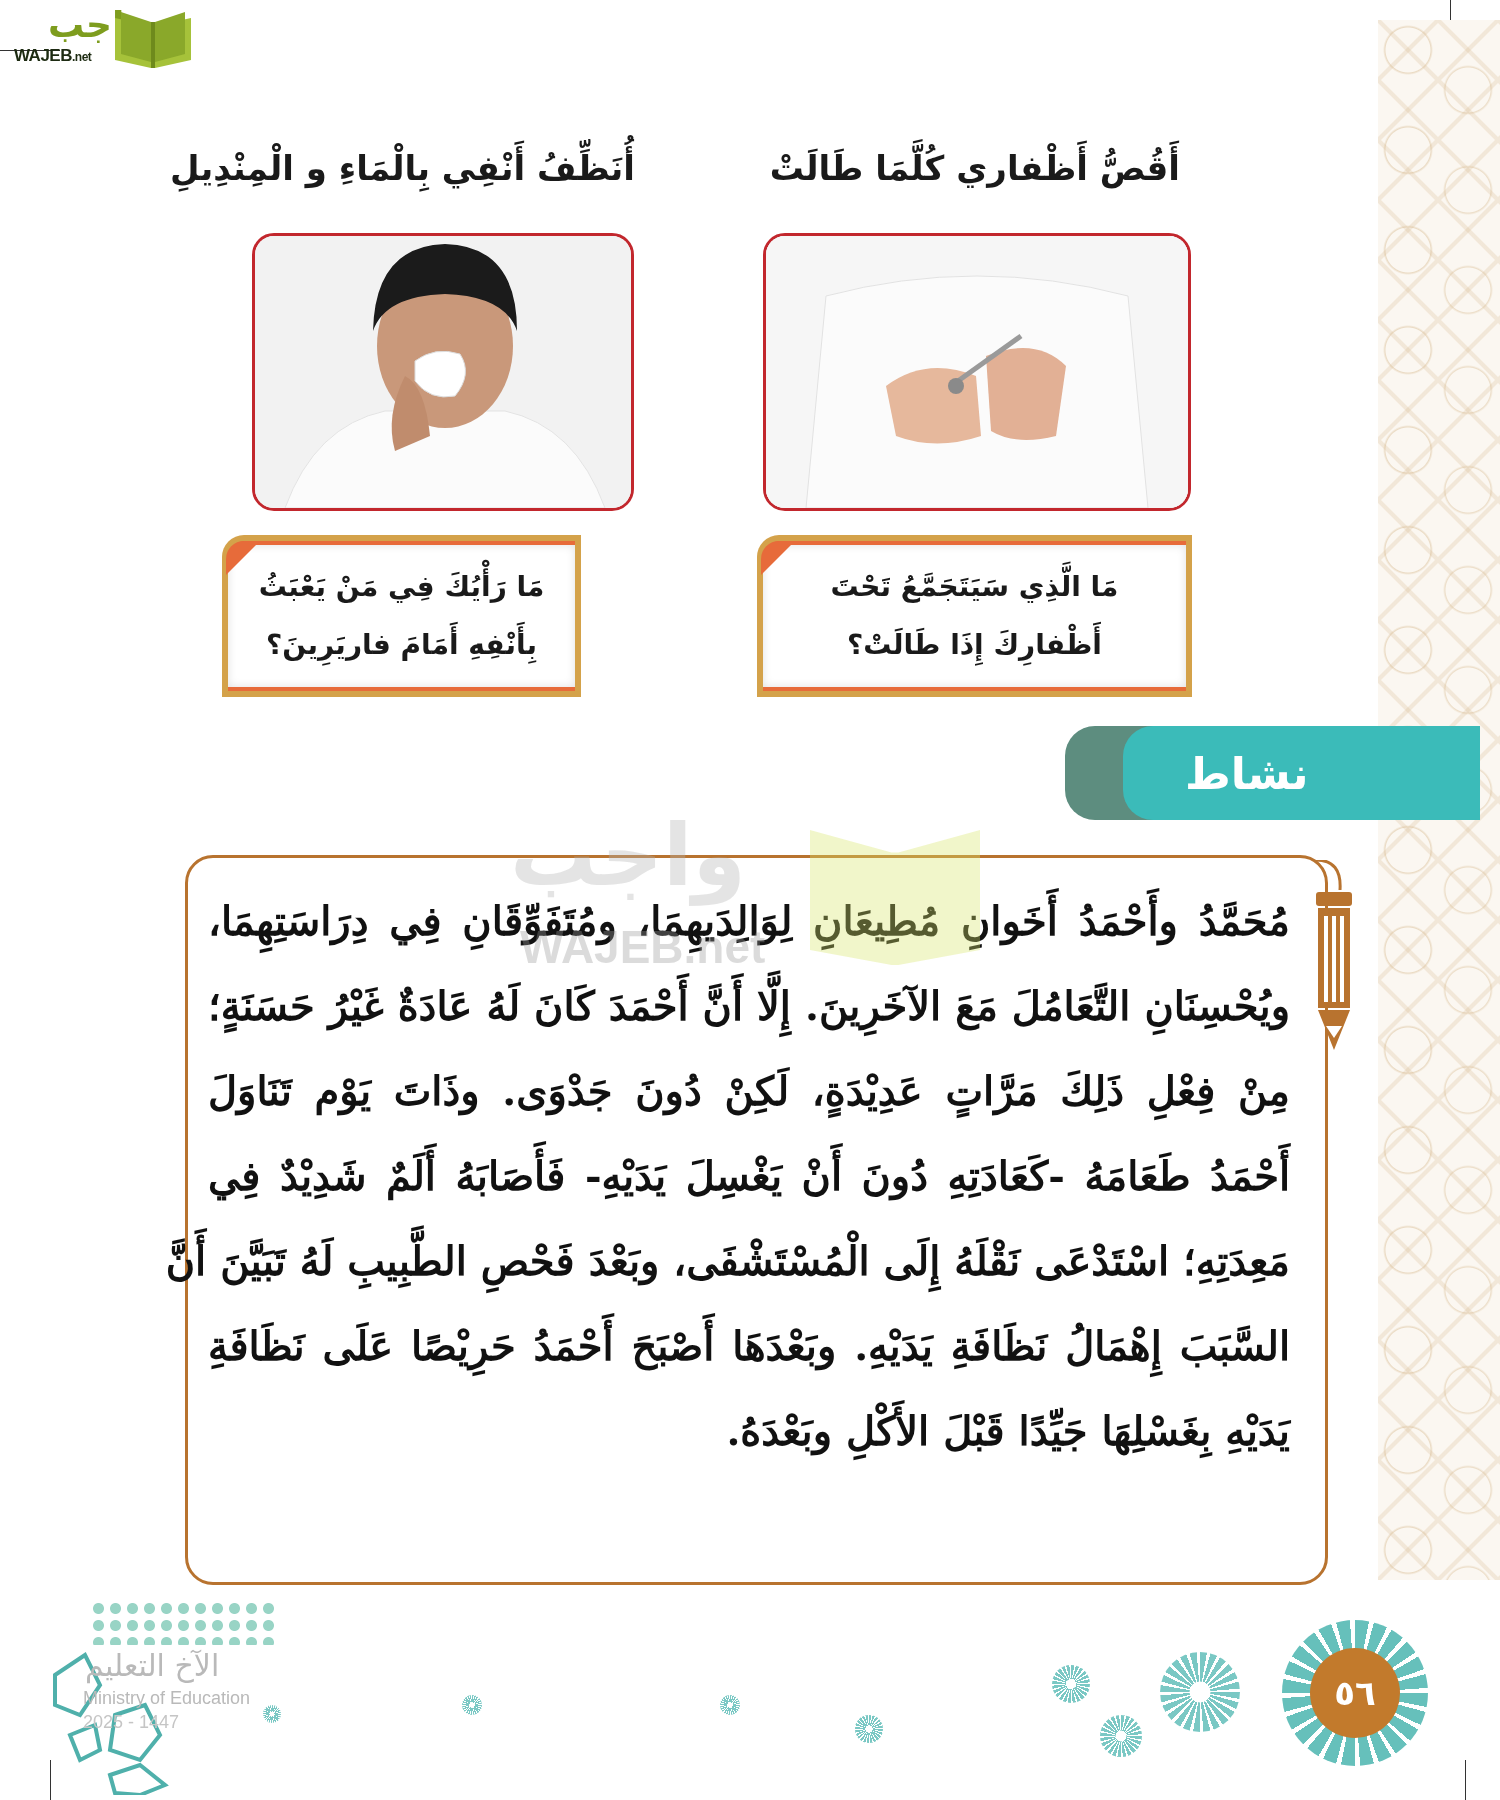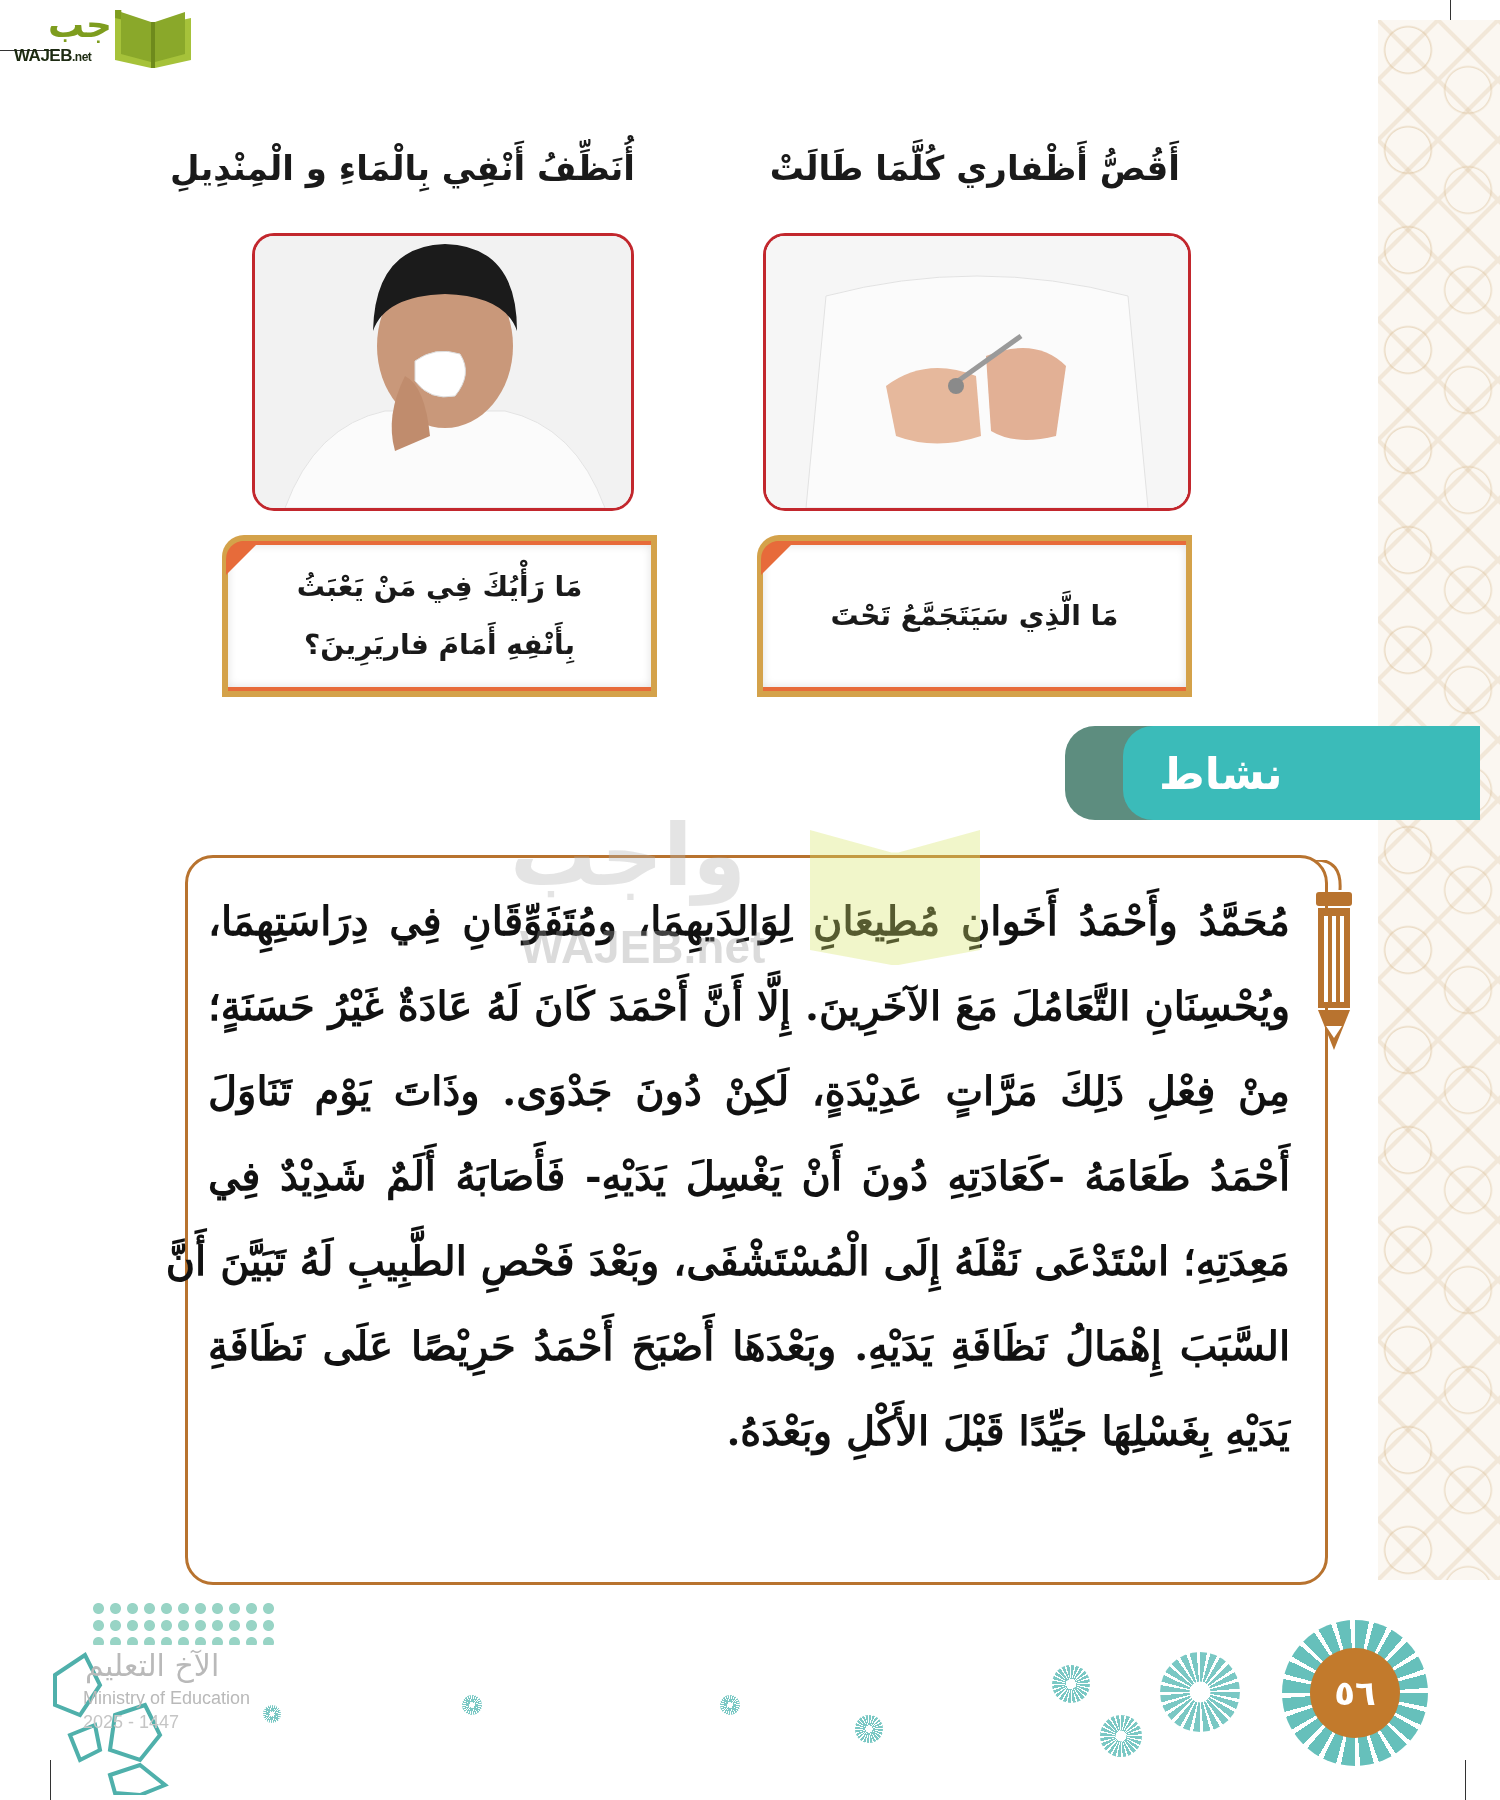--- a/index.html
+++ b/index.html
@@ -77,21 +77,21 @@
 
   
   .banner { left: 1065px; top: 726px; width: 415px; height: 94px; }
   .banner-dark {
     position: absolute; left: 0; top: 0; width: 120px; height: 100%;
     background: #5d8d7f; border-radius: 30px 0 0 30px;
   }
   .banner-main {
     position: absolute; left: 58px; top: 0; right: 0; height: 100%;
     background: #3bbbb9; border-radius: 30px 0 0 30px;
-    display: flex; align-items: center; padding-left: 36px;
+    display: flex; align-items: center; padding-left: 62px;
   }
   .banner-title {
     color: #ffffff; font-size: 44px; font-weight: bold; direction: rtl;
   }
 
   
   .para-box {
     left: 185px; top: 855px; width: 1143px; height: 730px;
     border: 3px solid #b8732f; border-radius: 28px; box-sizing: border-box;
     background: #ffffff;
@@ -185,23 +185,24 @@
     <path d="M118 95 Q120 10 190 8 Q262 10 262 95 Q250 60 190 58 Q130 60 118 95 Z" fill="#1b1b1b"></path>
     <path d="M160 125 Q180 110 205 118 Q218 138 200 160 Q175 165 160 145 Z" fill="#ffffff" stroke="#dcdcdc"></path>
     <path d="M150 140 Q170 150 175 200 L140 215 Q130 180 150 140 Z" fill="#c08c6d"></path>
   </svg>
 </div>
 
 <div class="abs q-box" style="left:757px;top:535px;width:435px;height:162px;">
   <div class="q-inner">
     <span class="q-corner"></span>
     <span class="q-line">مَا الَّذِي سَيَتَجَمَّعُ تَحْتَ</span>
-  </div>
-</div>
-<div class="abs q-box" style="left:222px;top:535px;width:435px;height:162px;">
+    <span class="q-line">أَظْفارِكَ إِذَا طَالَتْ؟</span>
+  </div>
+</div>
+<div class="abs q-box" style="left:222px;top:535px;width:359px;height:162px;">
   <div class="q-inner">
     <span class="q-corner"></span>
     <span class="q-line">مَا رَأْيُكَ فِي مَنْ يَعْبَثُ</span>
     <span class="q-line">بِأَنْفِهِ أَمَامَ فاريَرِينَ؟</span>
   </div>
 </div>
 
 <div class="abs banner">
   <div class="banner-dark"></div>
   <div class="banner-main">

